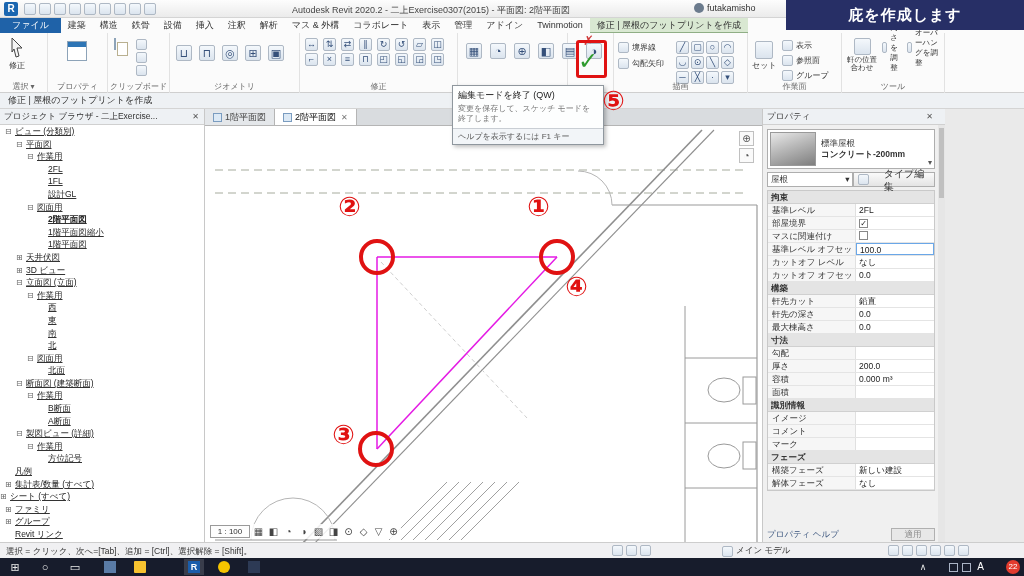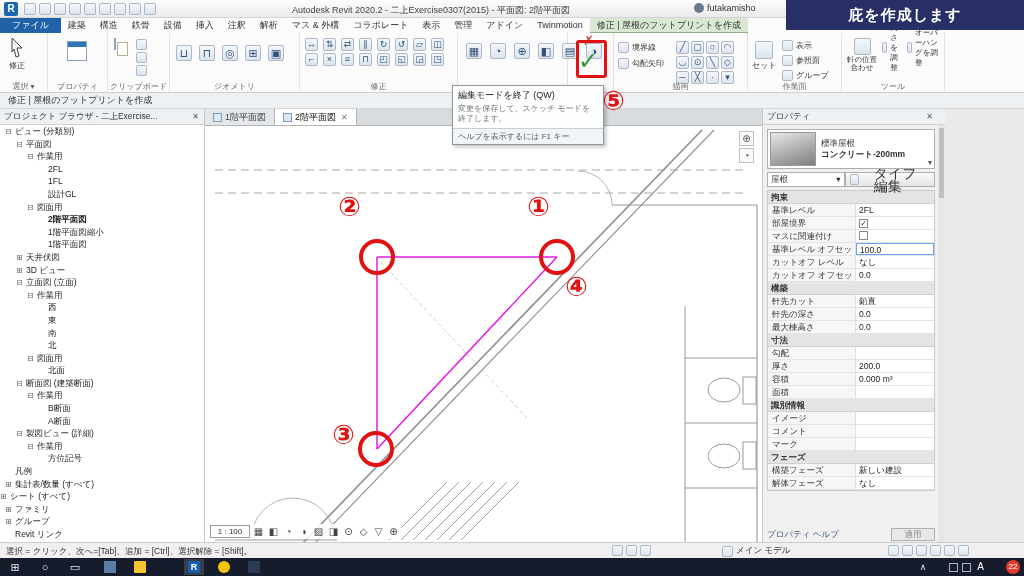--- a/index.html
+++ b/index.html
@@ -52,21 +52,21 @@
   
   .redring { position:absolute; width:36px; height:36px; border:4px solid #e01212; border-radius:50%; z-index:40; }
   .rednum { position:absolute; font-size:27px; line-height:27px; color:#e01212; font-weight:bold; z-index:41; }
   #redrect { left:576px; top:40px; width:31px; height:38px; border:3px solid #e01212; border-radius:3px; z-index:60; }
   #note5 { left:602px; top:88px; z-index:80; }
 
   
   #browser { left:0; top:109px; width:205px; height:433px; background:#fff; border-right:1px solid #c8c8c8; }
   .panel-head { height:16px; background:#eef1f4; border-bottom:1px solid #d0d0d0; font-size:8.5px; line-height:15px; padding:0 4px; color:#333; position:relative; white-space:nowrap; overflow:hidden; }
   .panel-close { position:absolute; right:3px; top:2px; width:11px; height:11px; font-size:8px; line-height:11px; text-align:center; color:#555; }
-  #tree { overflow:hidden; height:416px; }
+  #tree { overflow:hidden; height:416px;text-decoration:underline; }
   .trow { height:12.6px; line-height:12.6px; white-space:nowrap; font-size:8.5px; color:#222; }
   .texp { display:inline-block; width:10px; color:#666; font-size:8px; }
   .trow.bold { font-weight:bold; }
 
   
   #canvas-wrap { left:205px; top:109px; width:557px; height:433px; background:#d9dcdf; }
   #viewtabs { height:17px; display:flex; background:#d9dcdf; border-bottom:1px solid #b5b5b5; }
   .vtab { display:flex; align-items:center; gap:3px; padding:0 8px; font-size:9px; border-right:1px solid #b5b5b5; background:#e4e7ea; color:#444; }
   .vtab.active { background:#fff; color:#111; }
   .vtab-ic { width:9px; height:9px; border:1px solid #7a9cc0; background:#dce9f5; }
@@ -80,21 +80,21 @@
 
   
   #properties { left:762px; top:109px; width:183px; height:433px; background:#f0f0f0; border-left:1px solid #c8c8c8; }
   #typesel { margin:4px 10px 0 4px; height:40px; background:#fff; border:1px solid #aeaeae; display:flex; align-items:center; position:relative; }
   #type-thumb { width:46px; height:34px; margin:2px; background:linear-gradient(160deg,#e8e8e8 0%,#b7b7b7 45%,#7e7e7e 100%); border:1px solid #999; }
   #type-text { font-size:8.5px; line-height:11px; padding-left:3px; }
   #type-text .t2 { font-weight:bold; }
   #typesel .chev { position:absolute; right:2px; bottom:1px; font-size:8px; color:#555; }
   #filter-row { margin:3px 10px 0 4px; display:flex; justify-content:space-between; }
   #cat-select { width:92px; height:15px; border:1px solid #aeaeae; background:#fff; font-size:8.5px; line-height:13px; padding:0 3px; display:flex; justify-content:space-between; }
-  #edit-type { height:15px; border:1px solid #aeaeae; background:linear-gradient(#fafafa,#e4e4e4); font-size:14px; line-height:13px; padding:0 4px; display:flex; gap:15px; align-items:center; }
+  #edit-type { height:15px; border:1px solid #aeaeae; background:linear-gradient(#fafafa,#e4e4e4); font-size:10px; line-height:13px; padding:0 4px; display:flex; gap:15px; align-items:center; }
   #prop-grid { margin:3px 10px 0 4px; border:1px solid #c9c9c9; background:#0c4a6e; }
   .psec { height:13px; line-height:13px; background:#e4e4e4; font-weight:bold; font-size:8.5px; padding-left:3px; border-bottom:1px solid #d0d0d0; color:#333; }
   .prow { display:flex; height:13px; border-bottom:1px solid #e4e4e4; }
   .pname { width:88px; font-size:8.5px; line-height:12px; padding-left:4px; background:#f6f6f6; border-right:1px solid #e0e0e0; white-space:nowrap; overflow:hidden; color:#333; }
   .pval { flex:1; font-size:8.5px; line-height:12px; padding-left:3px; background:#fff; color:#222; white-space:nowrap; overflow:hidden; }
   .pval.edit { border:1px solid #6aa7e8; }
   .pcheck { display:inline-block; width:9px; height:9px; border:1px solid #888; background:#fff; font-size:8px; line-height:8px; text-align:center; margin-top:1px; }
   #prop-bottom { position:absolute; left:762px; top:527px; width:183px; height:15px; display:flex; justify-content:space-between; padding:0 10px 0 5px; align-items:center; }
   #prop-help { font-size:8.5px; color:#35507a; }
   #apply-btn { width:44px; height:13px; border:1px solid #b0b0b0; background:#e8e8e8; color:#888; font-size:8.5px; line-height:11px; text-align:center; }

